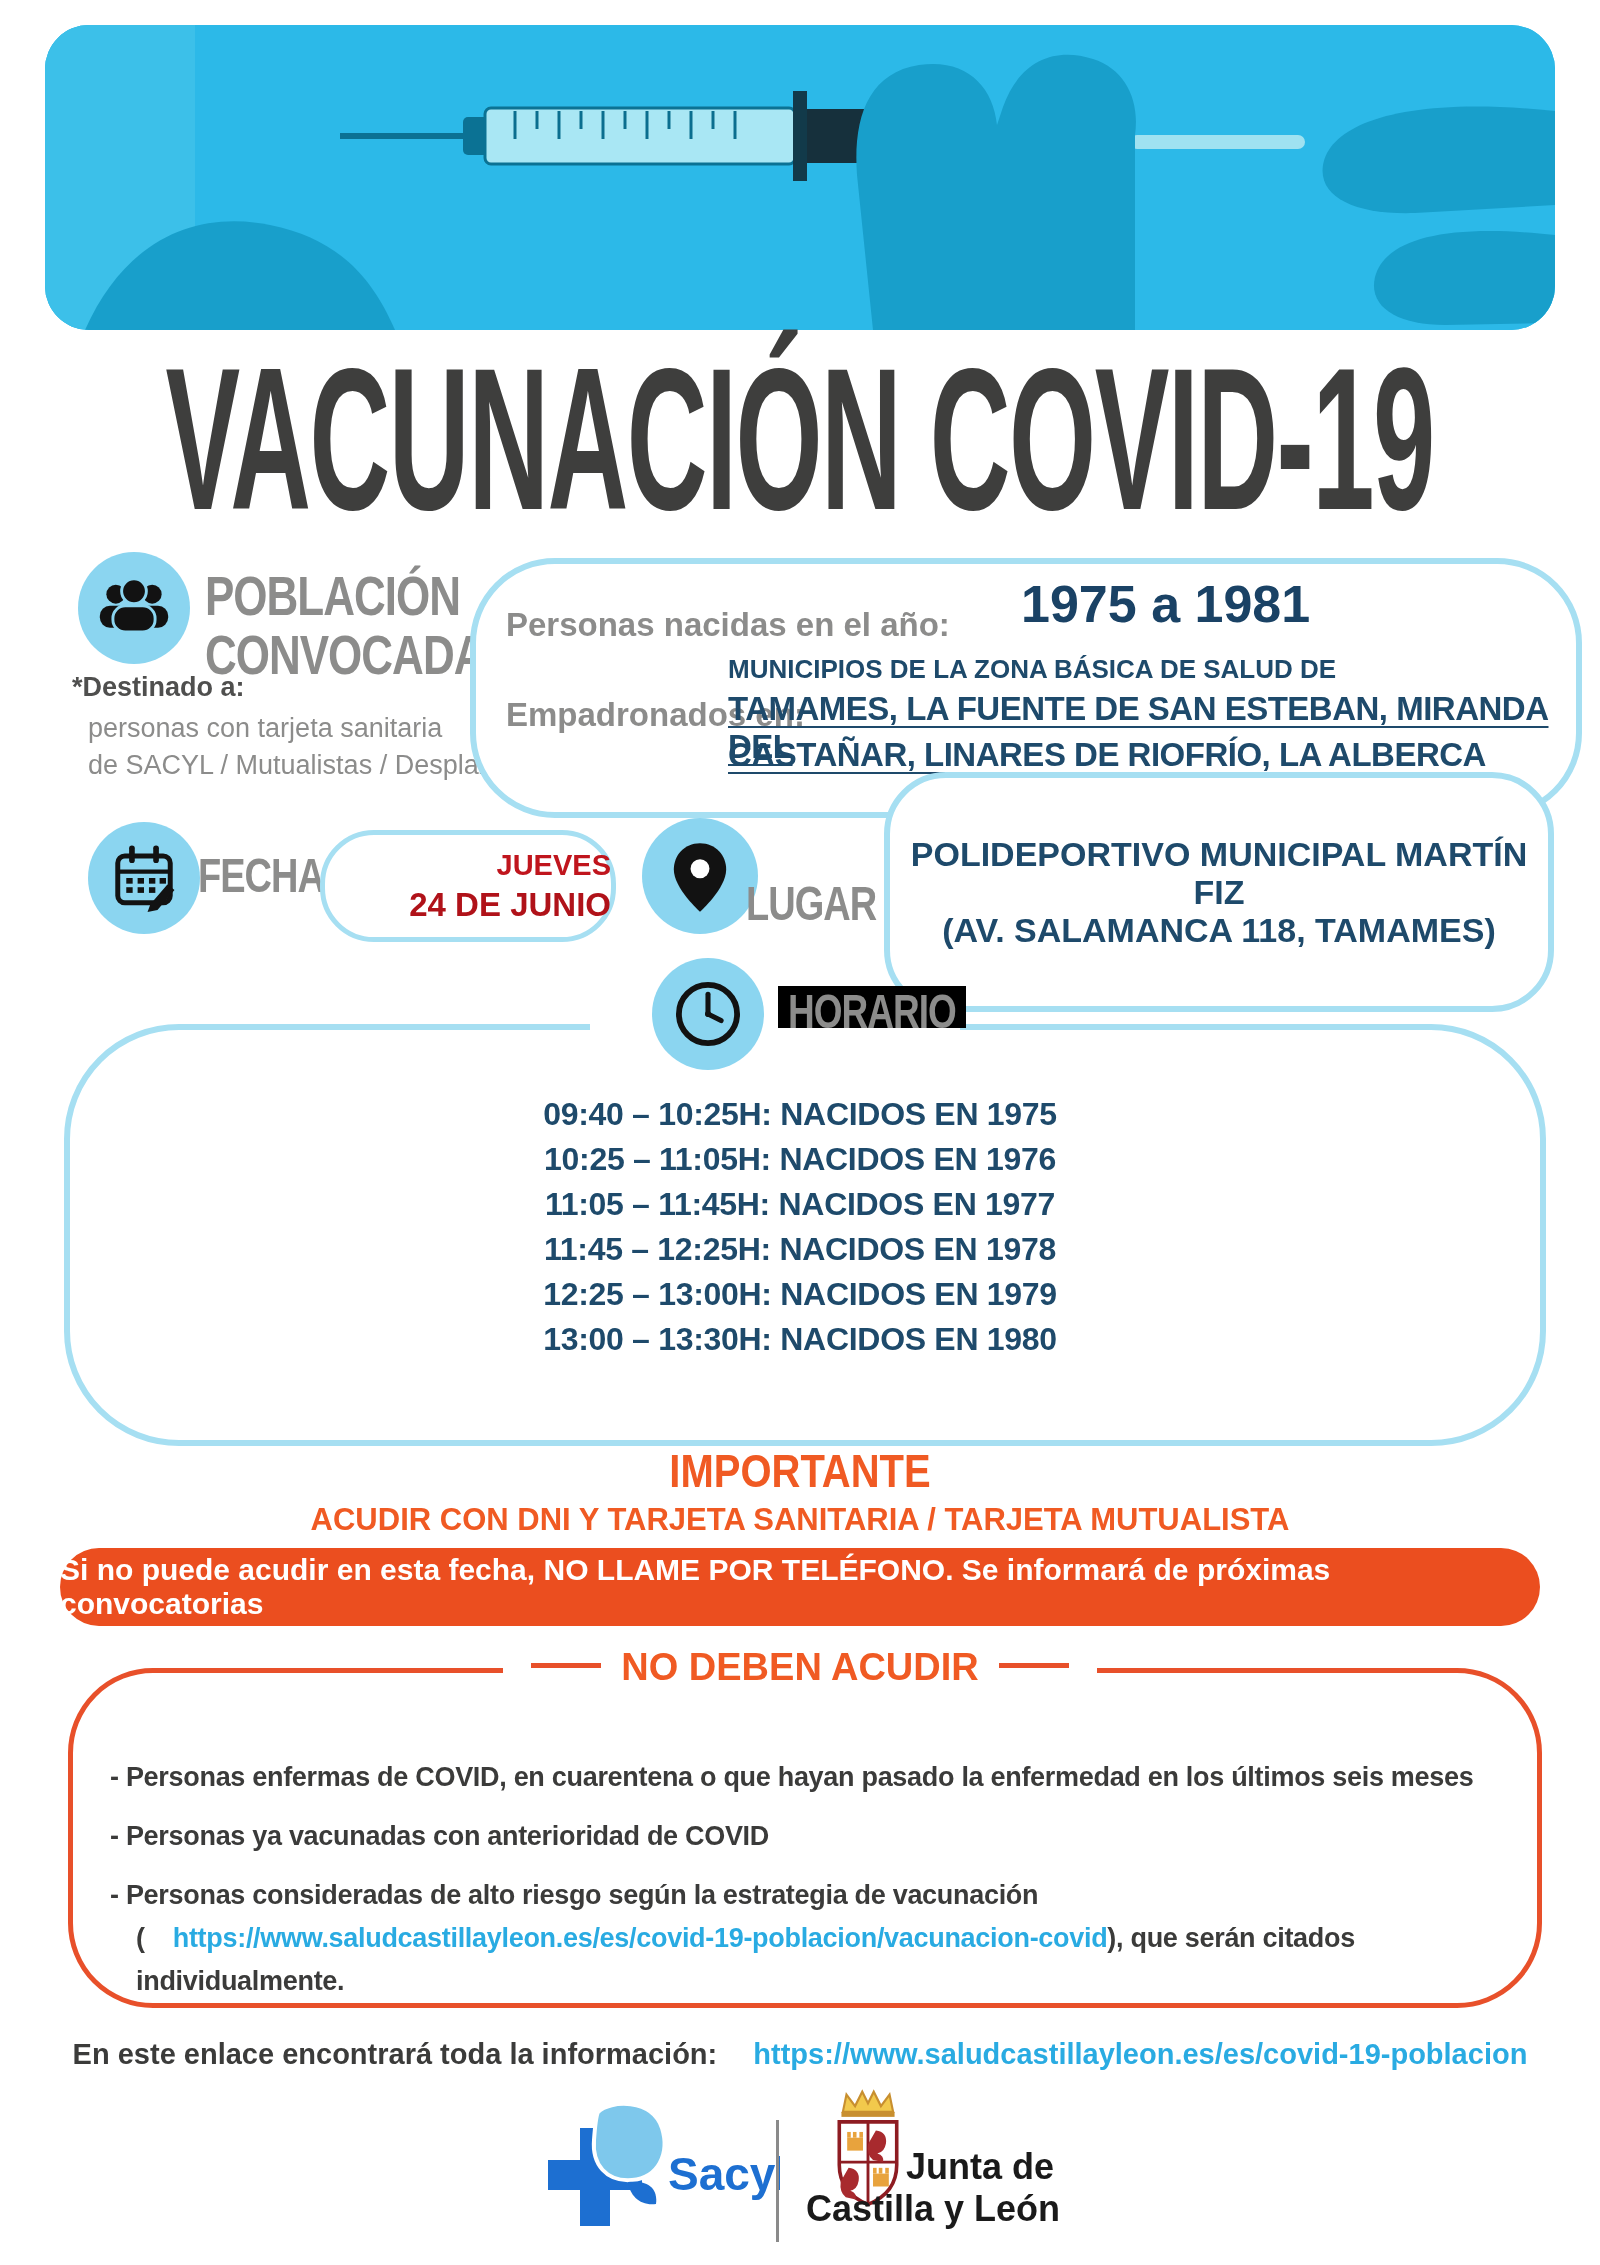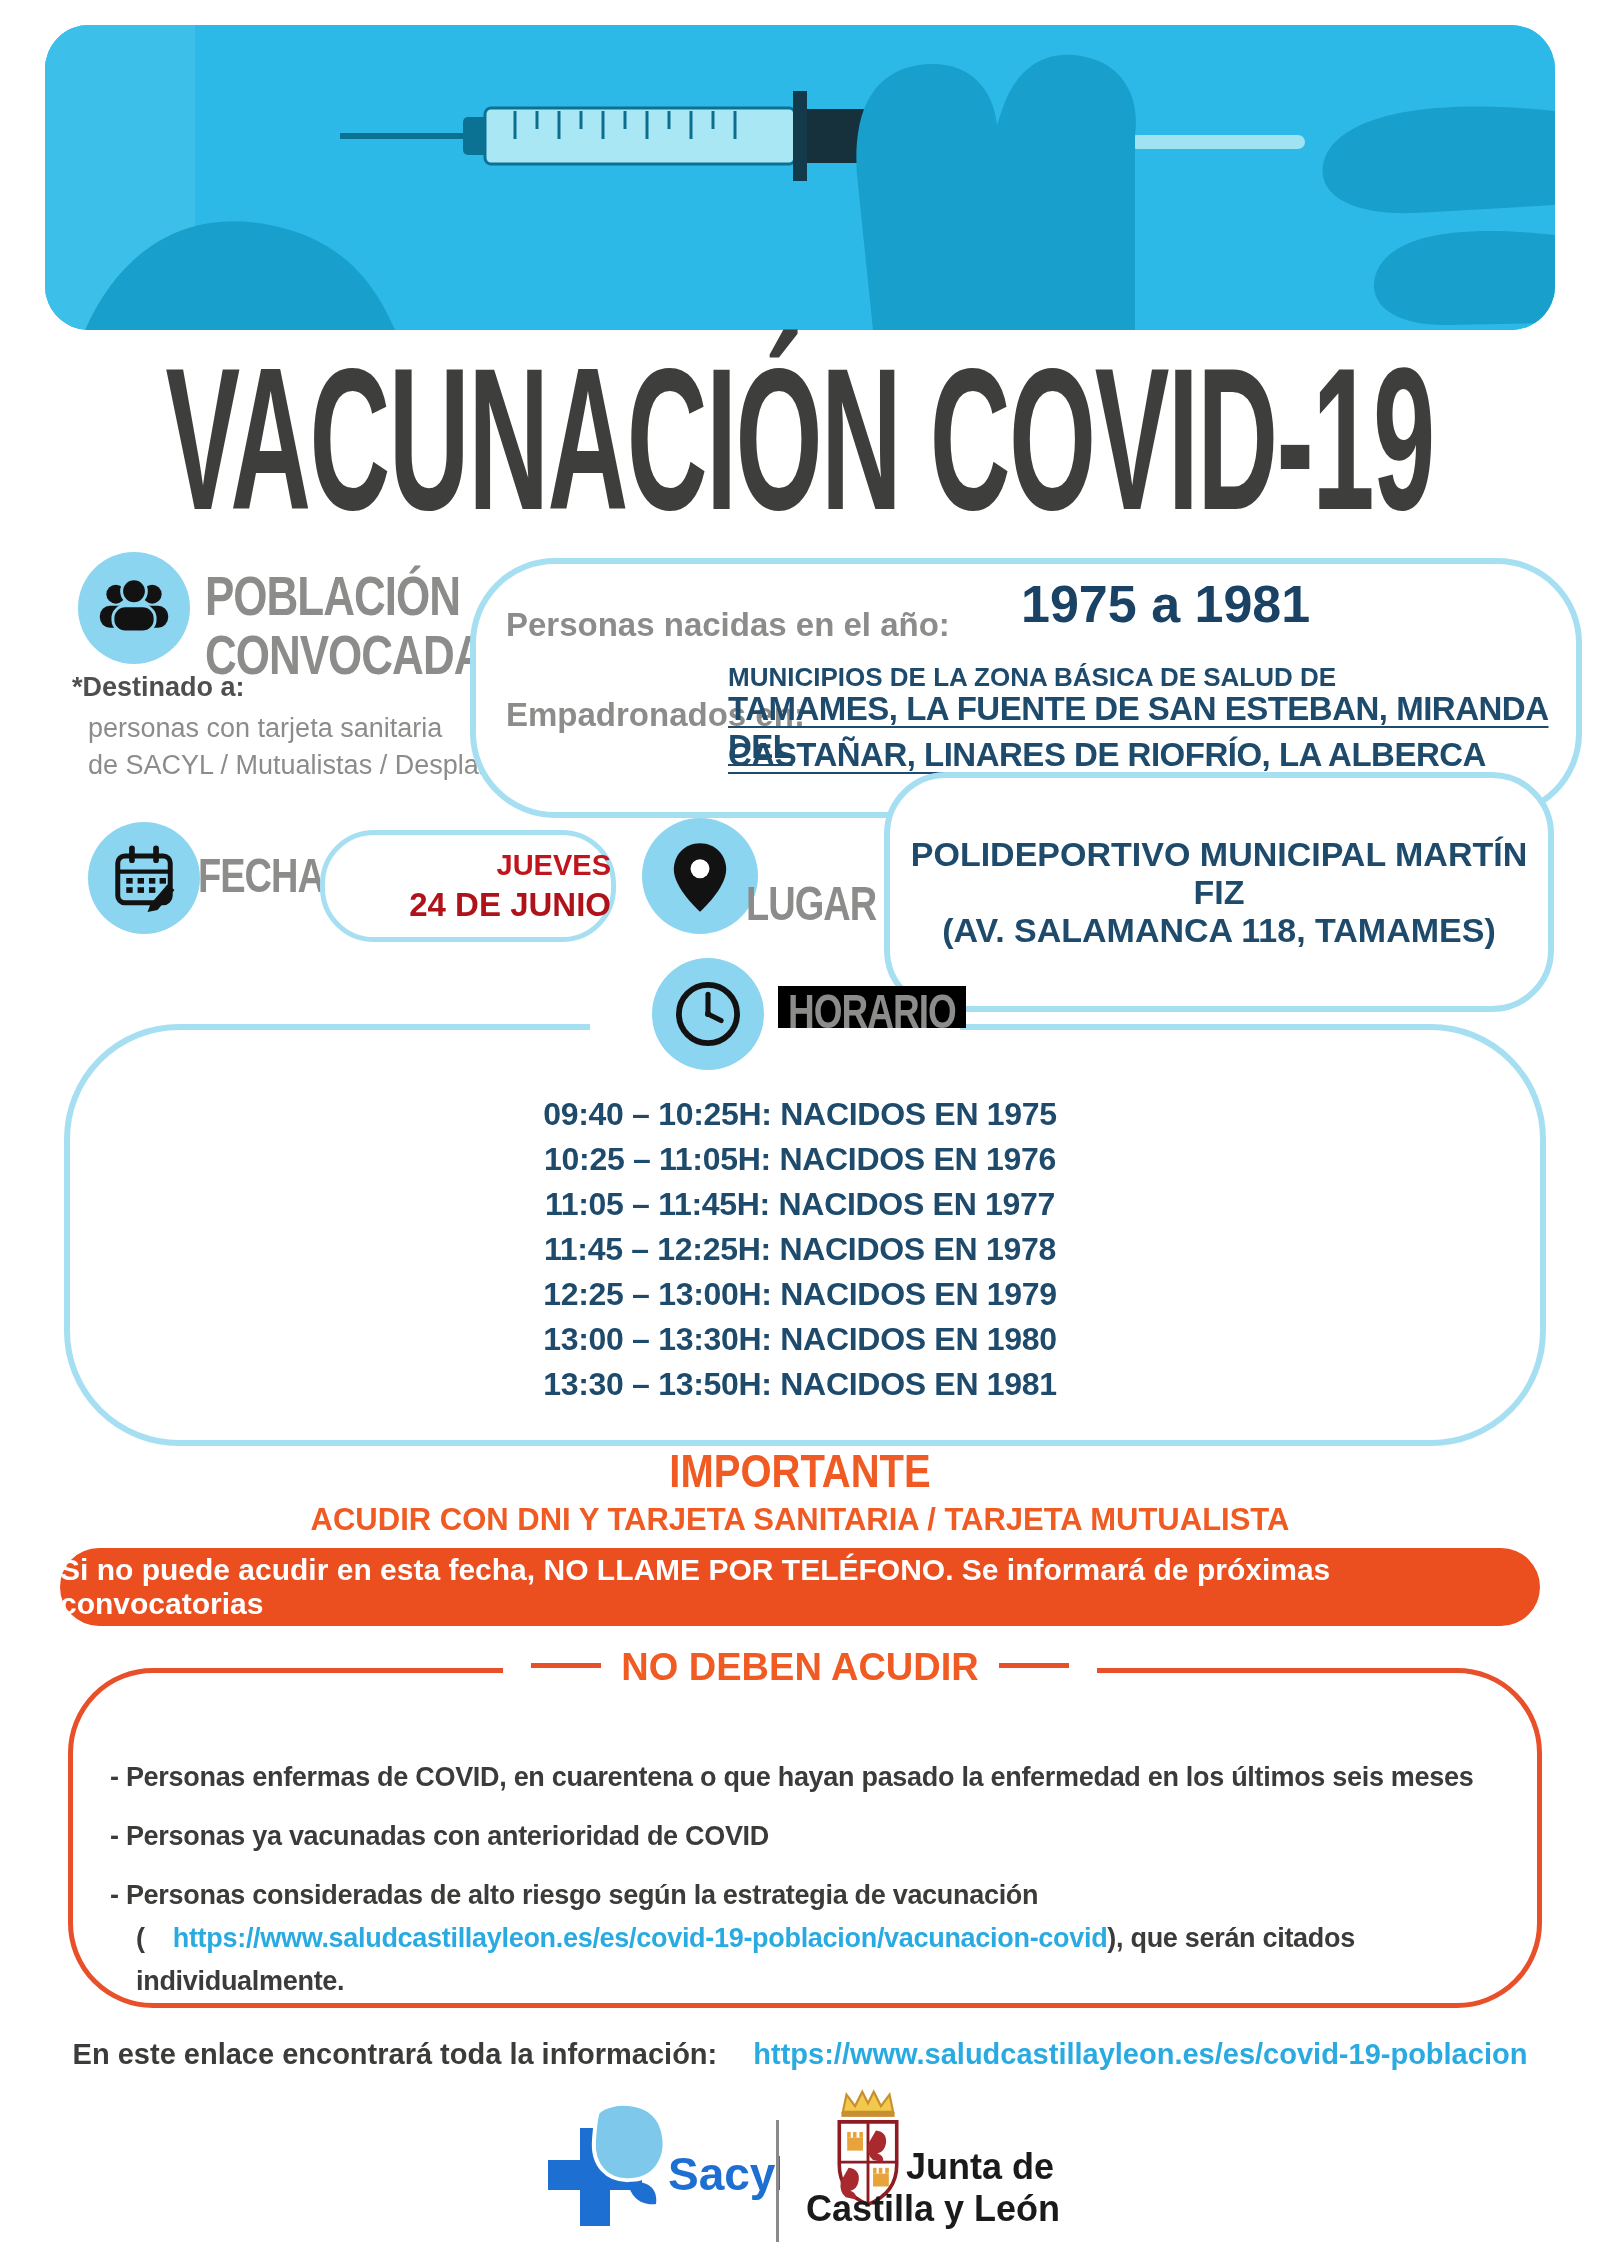--- a/index.html
+++ b/index.html
@@ -21,21 +21,21 @@
   
   .icon-circle{background:#8BD5F0;border-radius:50%;display:flex;align-items:center;justify-content:center;}
   .pob-circle{left:78px;top:552px;width:112px;height:112px;}
   .pob-head{left:205px;top:566px;font-weight:bold;font-size:44px;line-height:46px;color:#8C8C8B;letter-spacing:-1px;}
   .dest-label{left:72px;top:672px;font-weight:bold;font-size:27px;color:#4F4F4E;}
   .dest-lines{left:88px;top:710px;font-size:27px;line-height:37px;color:#8C8C8B;}
 
   .pob-box{left:470px;top:558px;width:1100px;height:248px;border:6px solid #A6DFF2;border-radius:85px;background:#fff;}
   .pn-label{left:30px;top:42px;font-weight:bold;font-size:33px;color:#8C8C8B;}
   .pn-value{left:545px;top:10px;font-weight:bold;font-size:52px;color:#1A4265;}
-  .mun-line{left:252px;top:90px;font-weight:bold;font-size:26px;color:#1E4A6B;margin-top:8px;}
+  .mun-line{left:252px;top:90px;font-weight:bold;font-size:26px;color:#1E4A6B;}
   .emp-label{left:30px;top:132px;font-weight:bold;font-size:33px;color:#8C8C8B;}
   .emp-line{font-weight:bold;font-size:33px;letter-spacing:-0.5px;color:#1E4A6B;
             text-decoration:underline;text-decoration-thickness:2px;text-underline-offset:6px;}
   .emp1{left:252px;top:126px;}
   .emp2{left:252px;top:172px;}
 
   
   .fecha-circle{left:88px;top:822px;width:112px;height:112px;}
   .fecha-label{left:198px;top:848px;font-weight:bold;font-size:38px;color:#8C8C8B;letter-spacing:-1px;}
   .fecha-pill{left:320px;top:830px;width:286px;height:102px;border:5px solid #A6DFF2;border-radius:54px;background:#fff;
@@ -193,21 +193,20 @@
   <div class="abs hor-label">
     <span class="cond">HORARIO</span>
   </div>
   <div class="abs schedule">
     <div class="sch-line">09:40 – 10:25H:  NACIDOS EN 1975</div>
     <div class="sch-line">10:25 – 11:05H:  NACIDOS EN 1976</div>
     <div class="sch-line">11:05 – 11:45H:  NACIDOS EN 1977</div>
     <div class="sch-line">11:45 – 12:25H:  NACIDOS EN 1978</div>
     <div class="sch-line">12:25 – 13:00H:  NACIDOS EN 1979</div>
     <div class="sch-line">13:00 – 13:30H:  NACIDOS EN 1980</div>
-    <div class="sch-line">13:30 – 13:50H:  NACIDOS EN 1981</div>
   </div>
 
   <div class="abs imp-title">
     <span>IMPORTANTE</span>
   </div>
   <div class="abs imp-sub">ACUDIR CON DNI Y TARJETA SANITARIA / TARJETA MUTUALISTA</div>
   <div class="abs imp-banner">
     <span class="imp-banner-text">Si no puede acudir en esta fecha, NO LLAME POR TELÉFONO. Se informará de próximas convocatorias</span>
   </div>
 

